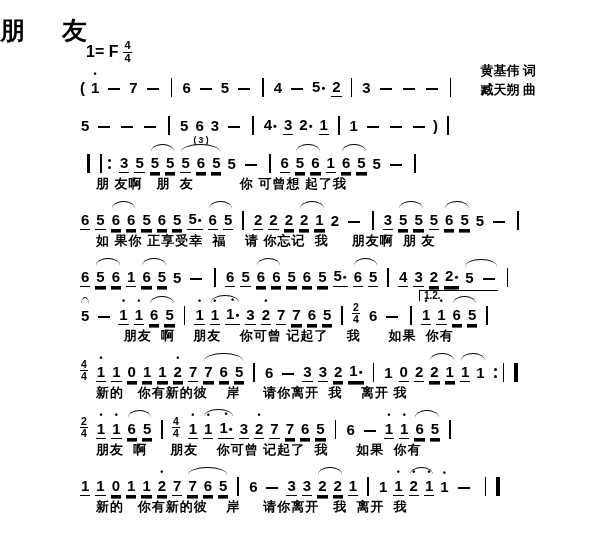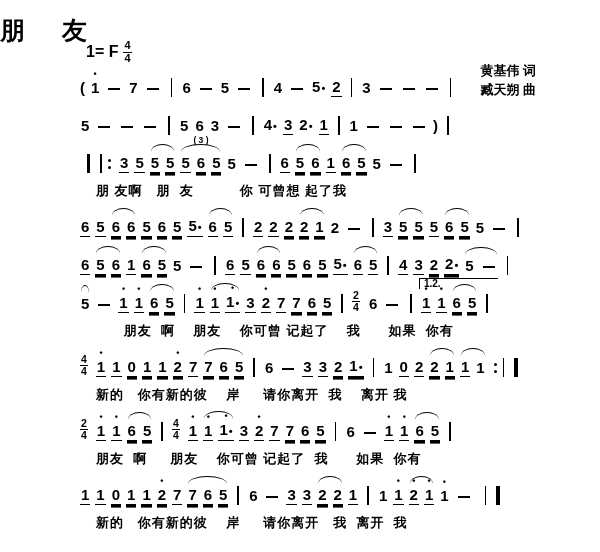--- a/index.html
+++ b/index.html
@@ -11,21 +11,21 @@
           display:flex;align-items:center;gap:5px;text-align:right;}
   .frac{display:inline-flex;flex-direction:column;align-items:center;font-size:11px;
         font-weight:bold;line-height:1.05;}
   .frac .ft{border-bottom:1.4px solid #000;padding:0 1px;}
   .credits{position:absolute;top:38px;right:64px;text-align:right;font-size:13px;
            font-weight:bold;line-height:1.45;margin-top:24px;}
   .score{position:absolute;top:64px;left:80px;right:4px;}
   .system{margin-bottom:5px;}
   .notes{display:flex;align-items:flex-end;gap:5px;padding-top:12px;height:21px;}
   .lyrics{font-size:13px;font-weight:bold;white-space:pre;letter-spacing:1px;
-          padding-left:16px;margin-top:9px;height:17px;}
+          padding-left:16px;margin-top:2px;height:17px;}
   .note{position:relative;font-size:15px;font-weight:bold;line-height:18px;padding:0 1px;}
   .u1{border-bottom:1.6px solid #000;}
   .u2{border-bottom:1.6px solid #000;box-shadow:0 2.6px 0 #000;}
   .hi::before{content:'•';position:absolute;top:-9px;left:50%;transform:translateX(-50%);
               font-size:9px;line-height:1;}
   .dot::after{content:'•';font-size:11px;margin-left:1px;}
   .dash{width:12px;height:2.4px;background:#000;margin:0 3px 7px;align-self:flex-end;}
   .bl{width:1.7px;height:19px;background:#000;margin:0 4px 0;align-self:flex-end;}
   .thick{width:3.4px;}
   .blgrp{display:inline-flex;gap:2px;align-self:flex-end;margin:0 3px;}
@@ -189,20 +189,21 @@
           </span>
           <span class="note u1">5</span>
           <span class="grp arc">
             <span class="note u2">6</span>
             <span class="note u2">5</span>
           </span>
           <span class="note">5</span>
           <span class="dash"></span>
           <span class="bl"></span>
         </div>
+        <div class="lyrics">如 果你 正享受幸  福    请 你忘记  我     朋友啊  朋 友</div>
       </div>
       <div class="system">
         <div class="notes">
           <span class="note u1">6</span>
           <span class="grp arc">
             <span class="note u2">5</span>
             <span class="note u2">6</span>
           </span>
           <span class="note u1">1</span>
           <span class="grp arc">

